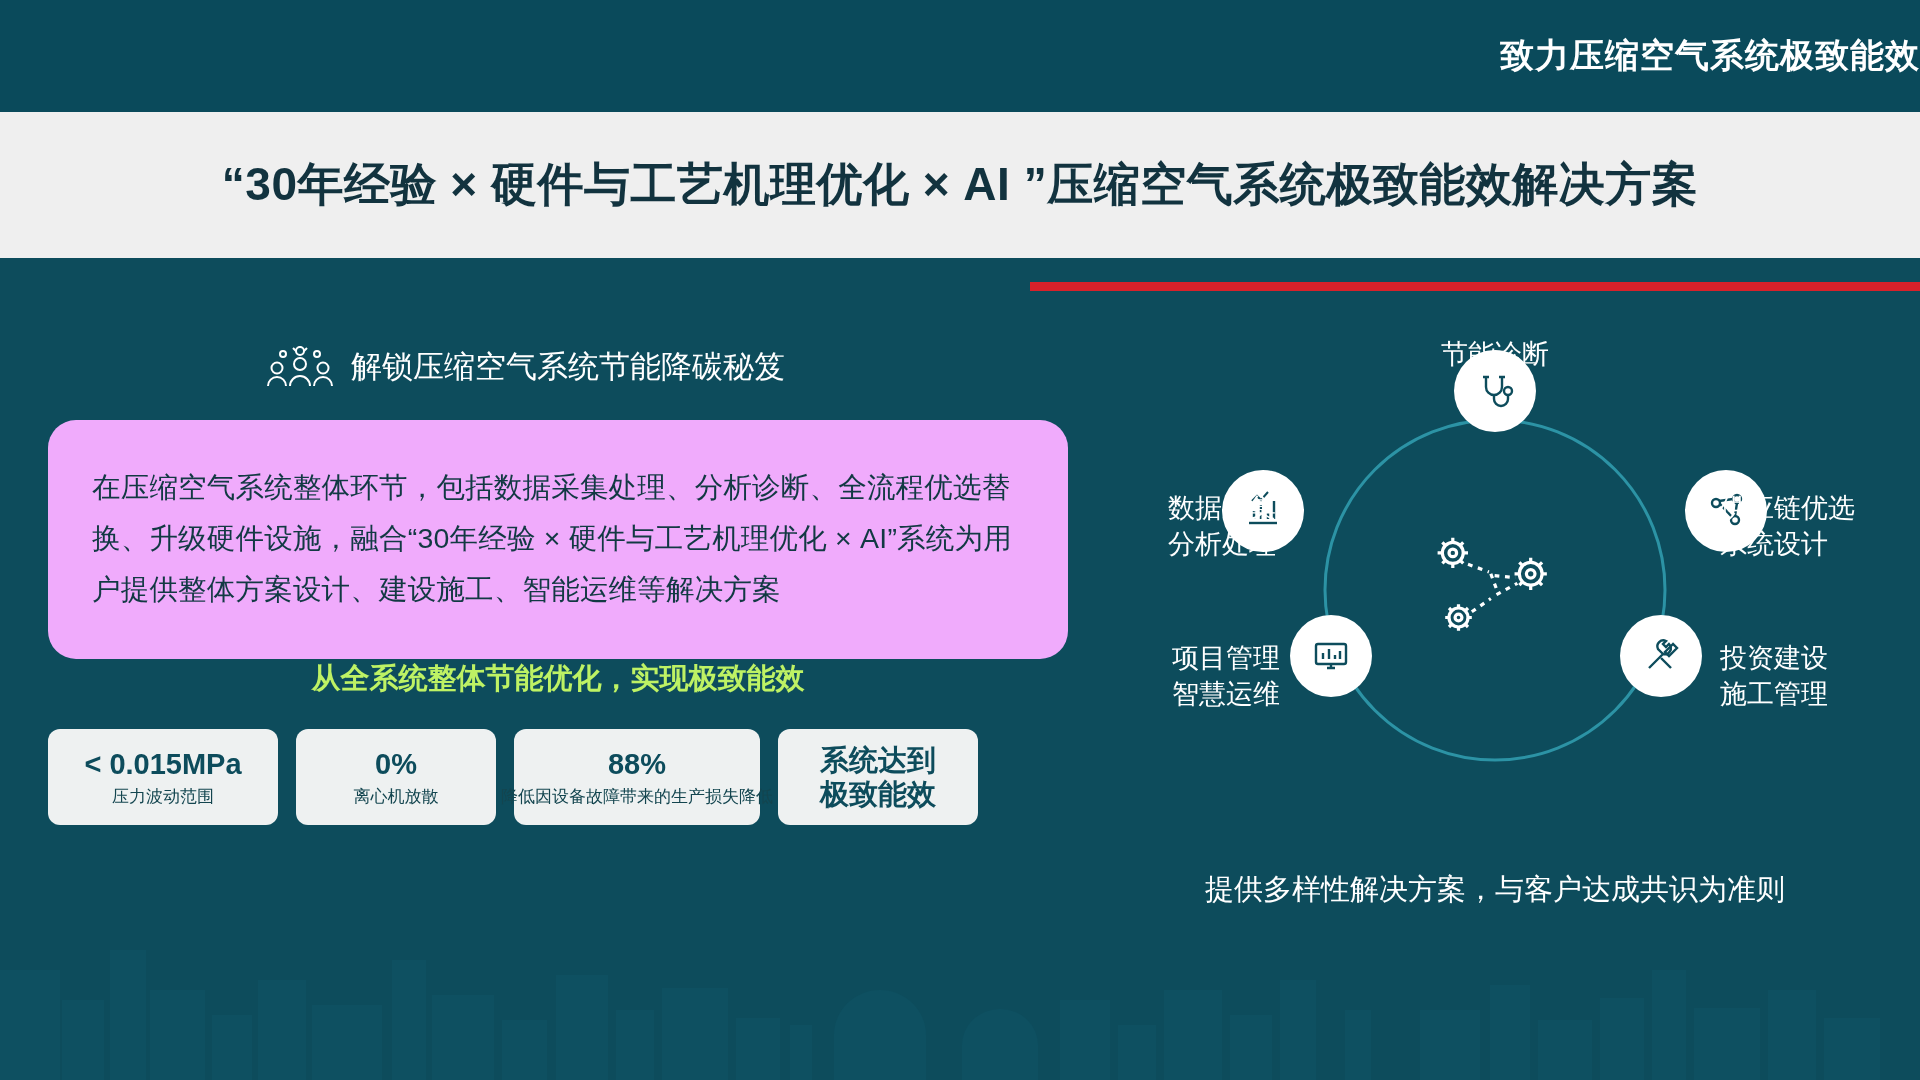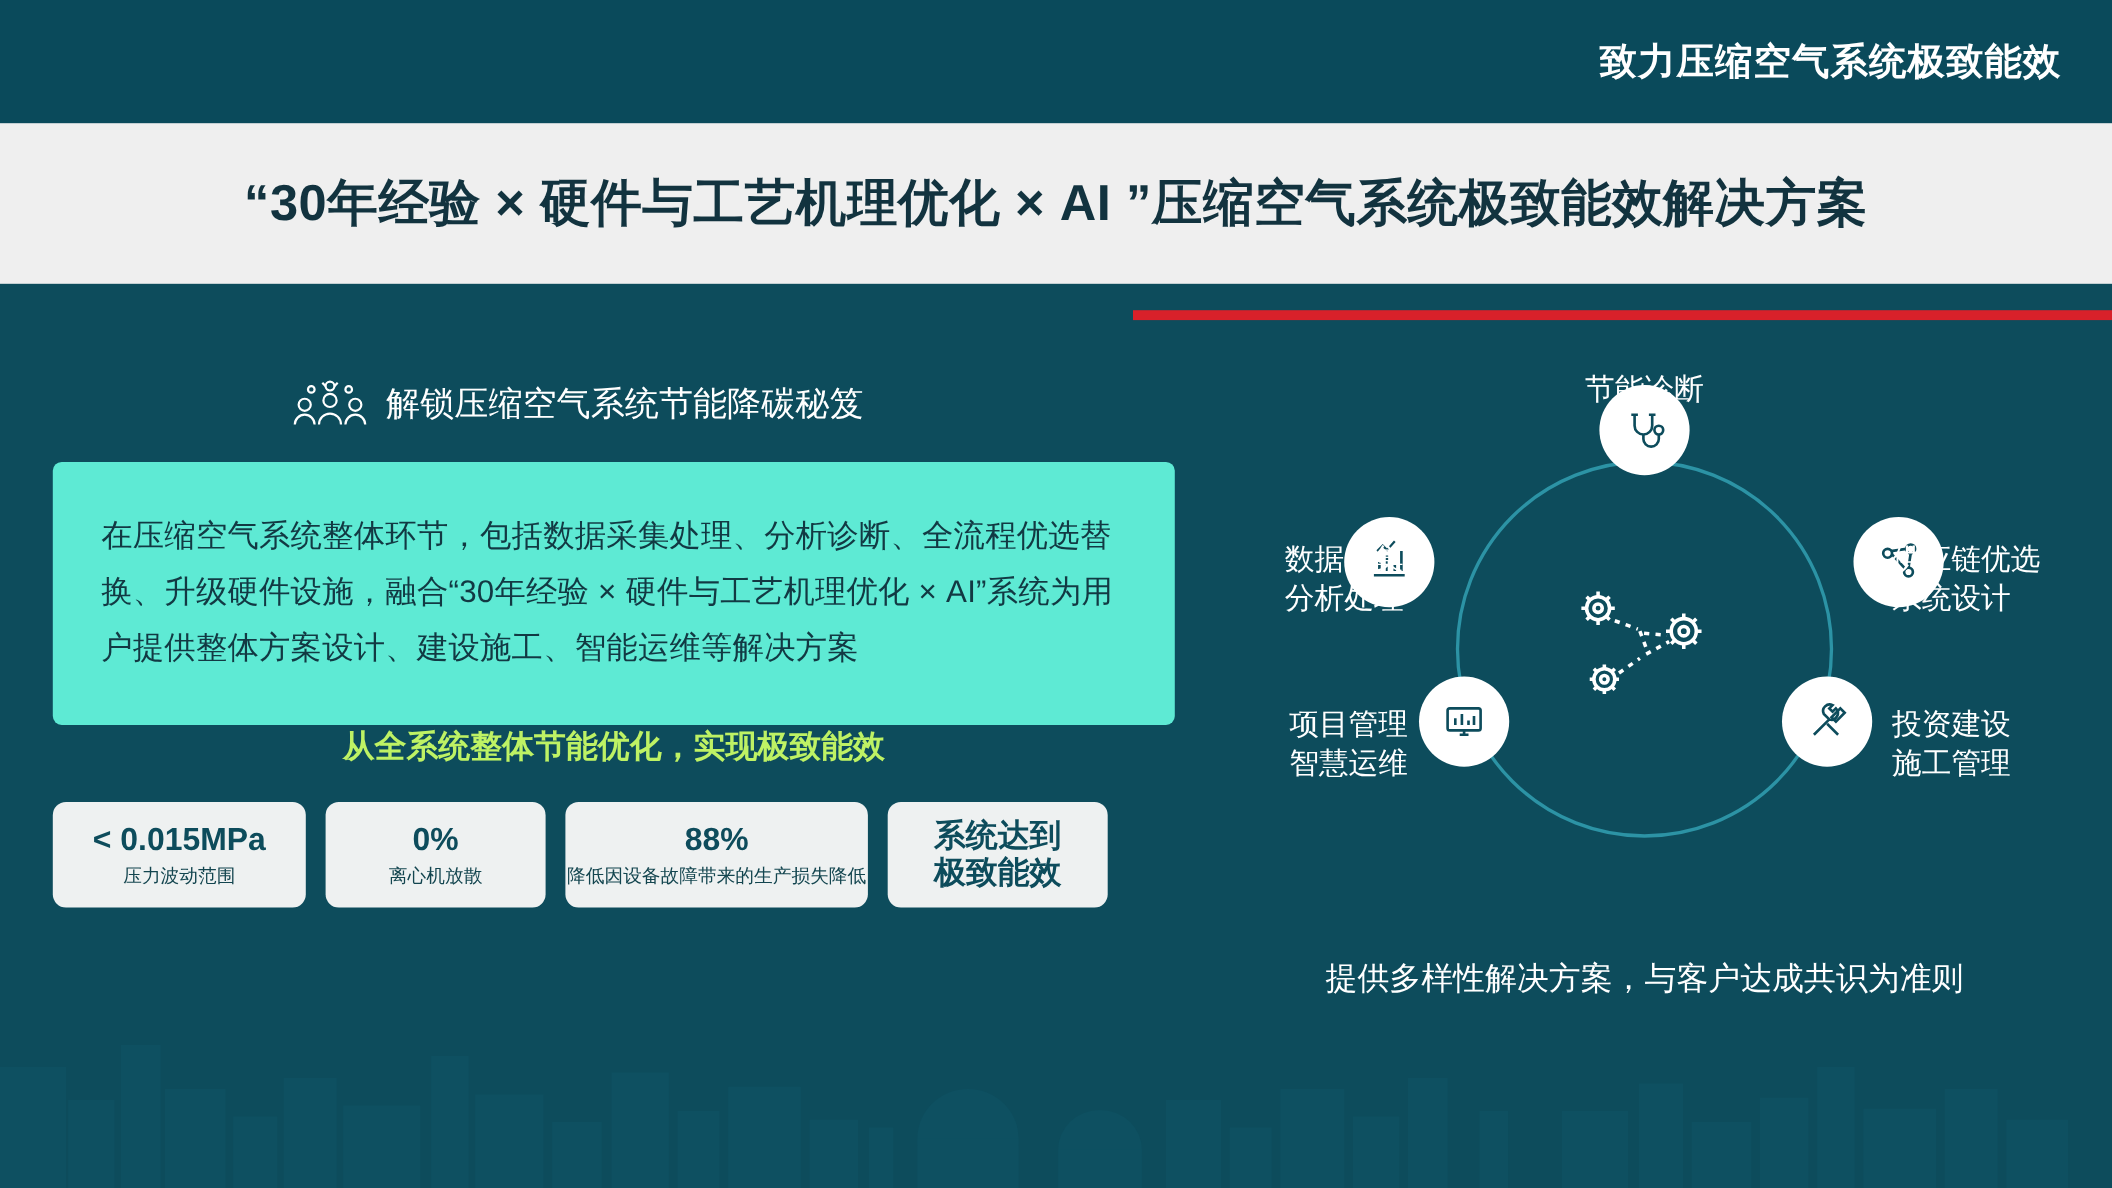--- a/index.html
+++ b/index.html
@@ -26,21 +26,20 @@
 
   
   .topbar {
     position: absolute;
     top: 0; left: 0;
     width: 1920px; height: 112px;
     background: #0a4a5b;
     display: flex;
     align-items: center;
     justify-content: flex-end;
-    padding-right: 46px;
   }
   .topbar-tagline {
     color: #ffffff;
     font-size: 34px;
     font-weight: bold;
     letter-spacing: 1px;
   }
 
   
   .title-band {
@@ -83,22 +82,22 @@
   .left-heading-text {
     color: #ffffff;
     font-size: 31px;
     font-weight: 500;
   }
   .people-icon { width: 74px; height: 42px; }
 
   .white-card {
     margin-top: 26px;
     width: 1020px;
-    background: #5eead4;
-    border-radius: 8px;
+    background: #f0abfc;
+    border-radius: 28px;
     padding: 42px 44px 44px 44px;
   }
   .white-card p {
     color: #123943;
     font-size: 28.5px;
     line-height: 51px;
     letter-spacing: 0.2px;
   }
 
   .sub-heading {
@@ -134,21 +133,21 @@
     white-space: nowrap;
   }
   .stat-label {
     color: #13454f;
     font-size: 17px;
     margin-top: 3px;
     white-space: nowrap;
   }
   .stat.w1 { width: 230px; }
   .stat.w2 { width: 200px; }
-  .stat.w3 { width: 275px; }
+  .stat.w3 { width: 246px; }
   .stat.w4 { width: 200px; }
   .stat.w4 .stat-value { line-height: 34px; text-align: center; }
 
   
   .right-col {
     position: absolute;
     top: 340px; left: 1100px;
     width: 790px; height: 620px;
   }
   .ring-wrap {

